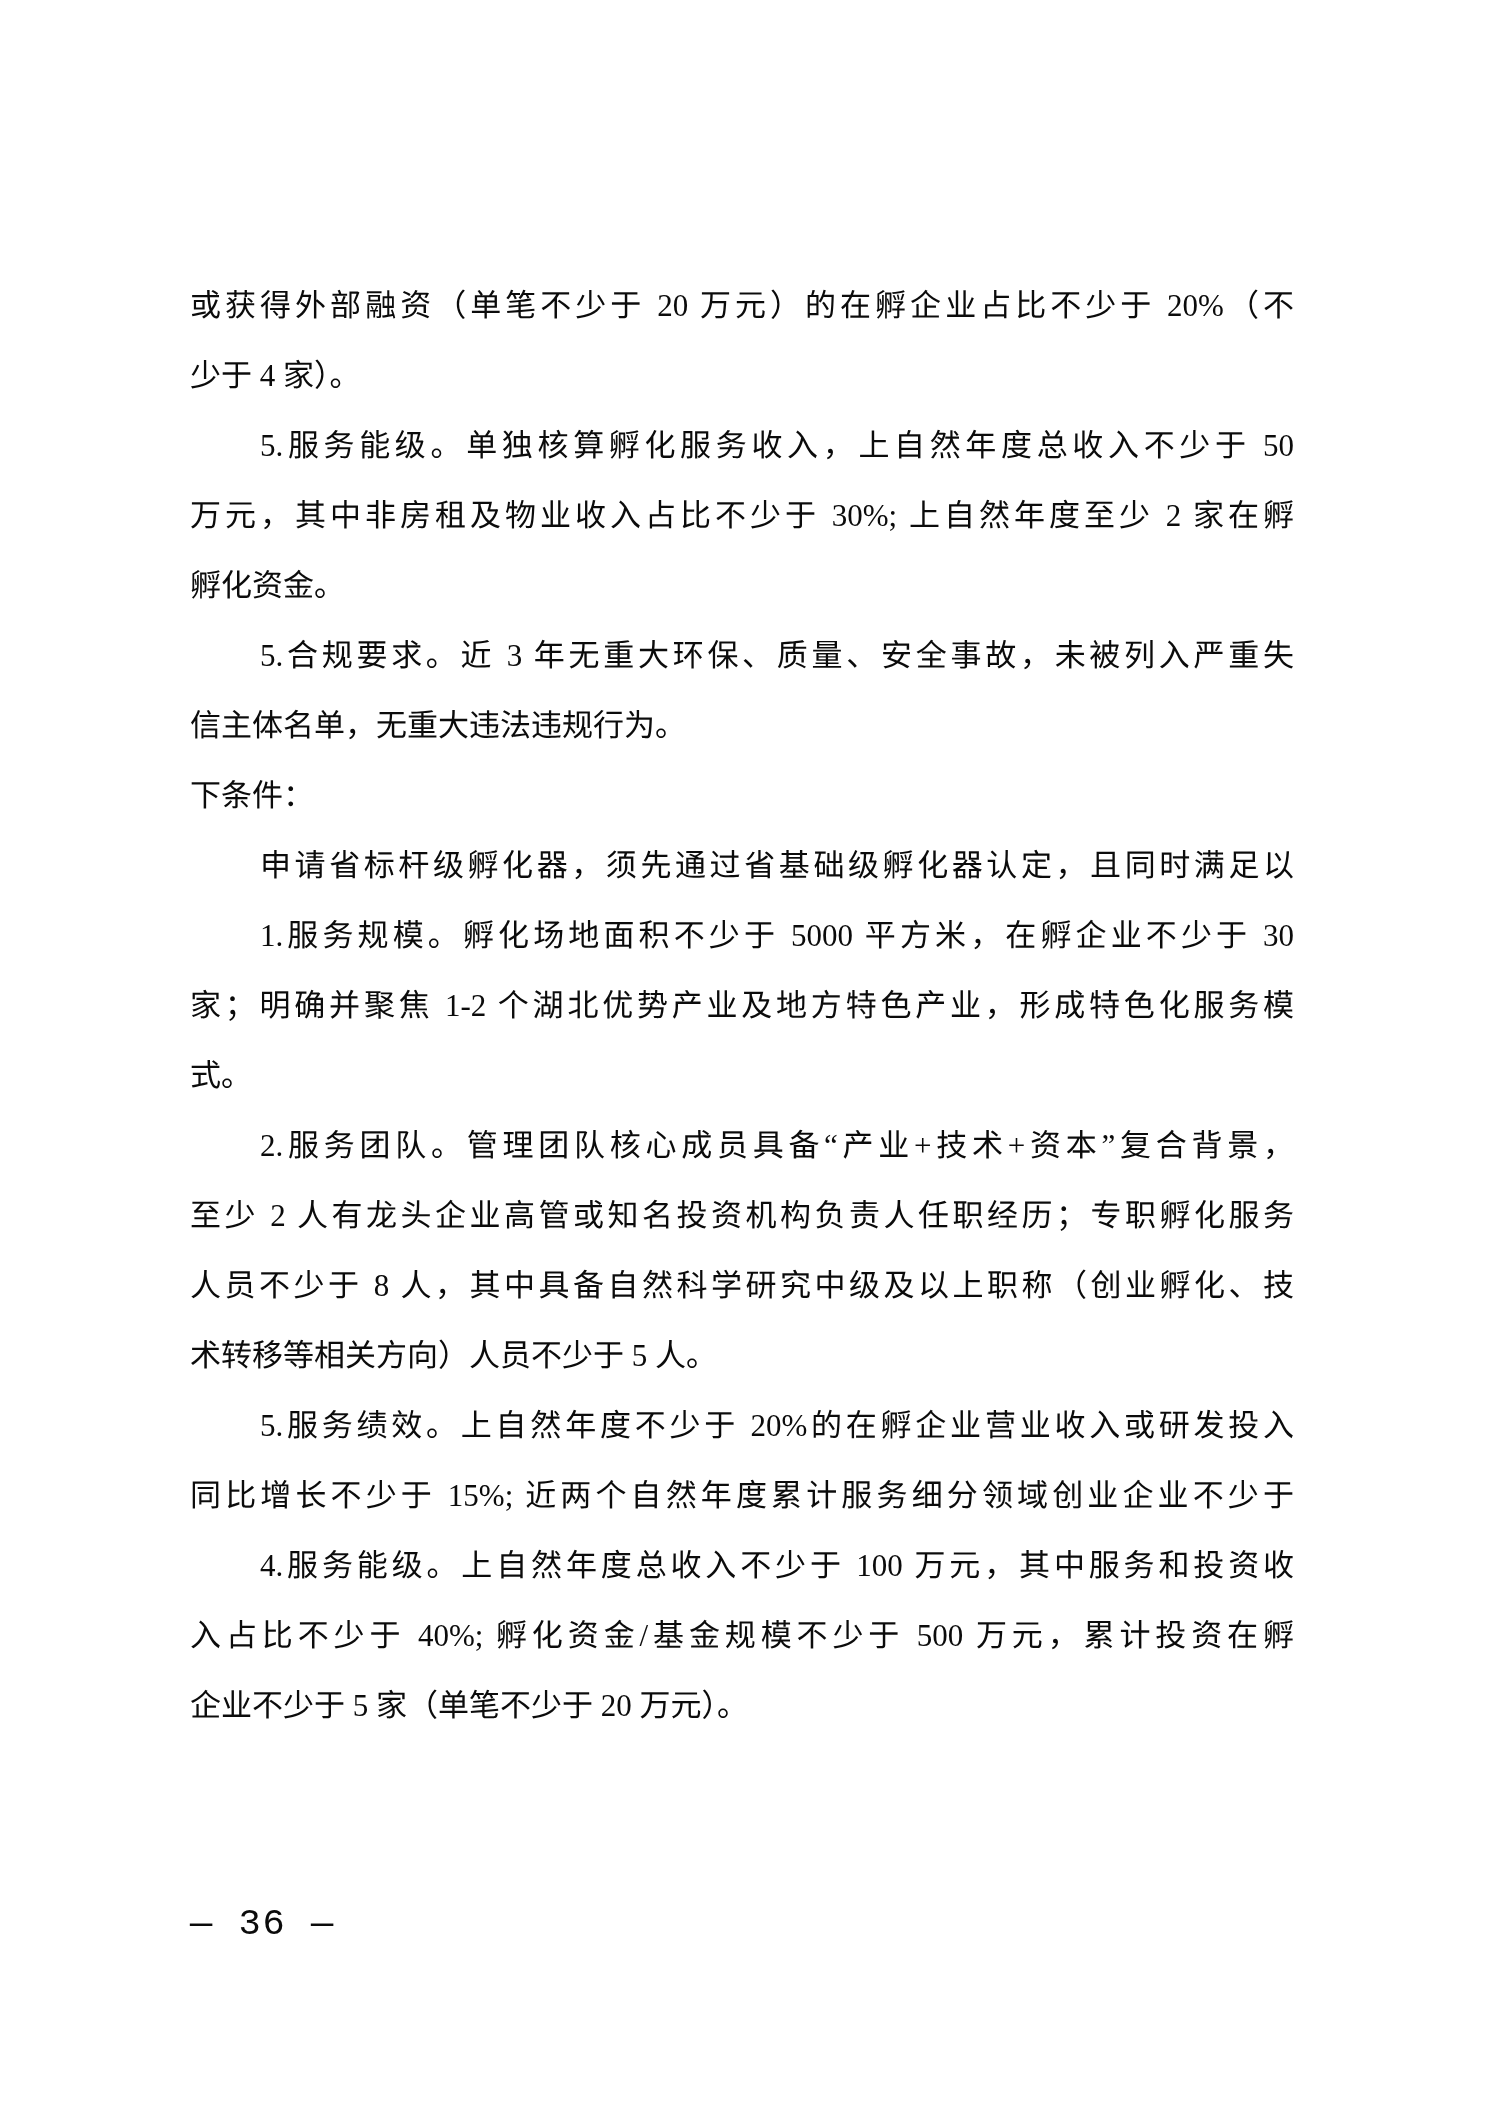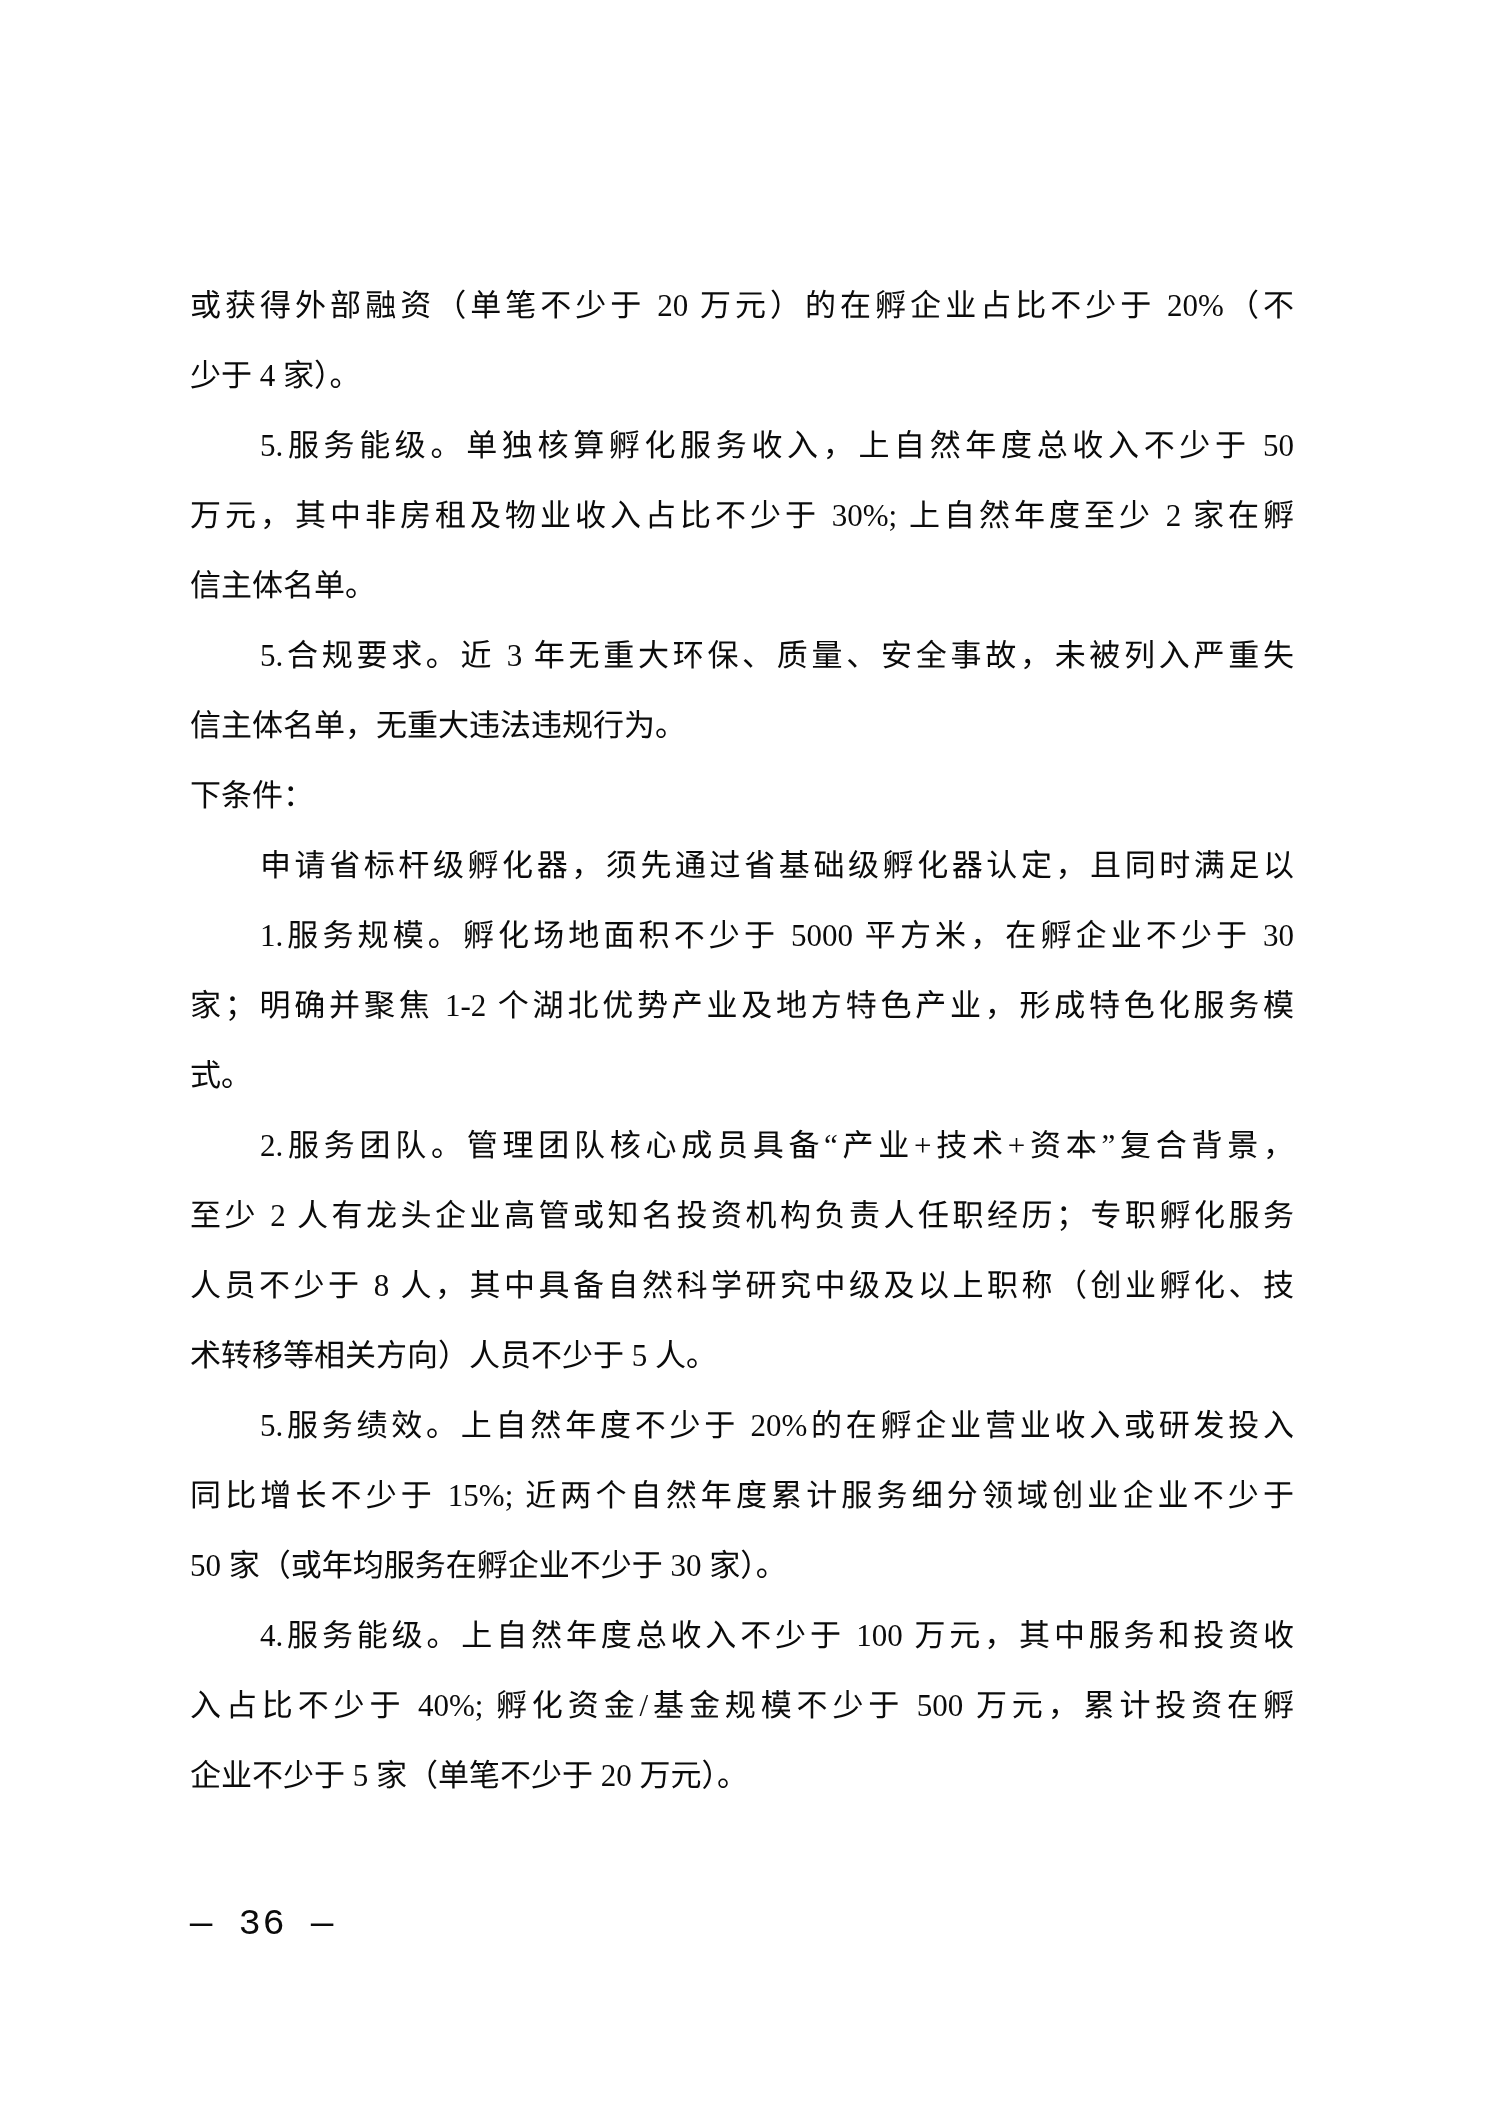--- a/index.html
+++ b/index.html
@@ -50,34 +50,33 @@
 </style>
 </head>
 <body>
 
 <div class="page">
   <div class="body-text">
     <div class="line j">或获得外部融资（单笔不少于 20 万元）的在孵企业占比不少于 20%（不</div>
     <div class="line end">少于 4 家）。</div>
     <div class="line j indent">5.服务能级。单独核算孵化服务收入，上自然年度总收入不少于 50</div>
     <div class="line j">万元，其中非房租及物业收入占比不少于 30%; 上自然年度至少 2 家在孵</div>
-    <div class="line end">信主体名单。</div>
+    <div class="line end">孵化资金。</div>
     <div class="line j indent">5.合规要求。近 3 年无重大环保、质量、安全事故，未被列入严重失</div>
     <div class="line end">信主体名单，无重大违法违规行为。</div>
     <div class="line end">下条件：</div>
     <div class="line j indent">申请省标杆级孵化器，须先通过省基础级孵化器认定，且同时满足以</div>
     <div class="line j indent">1.服务规模。孵化场地面积不少于 5000 平方米，在孵企业不少于 30</div>
     <div class="line j">家；明确并聚焦 1-2 个湖北优势产业及地方特色产业，形成特色化服务模</div>
     <div class="line end">式。</div>
     <div class="line j indent">2.服务团队。管理团队核心成员具备“产业+技术+资本”复合背景，</div>
     <div class="line j">至少 2 人有龙头企业高管或知名投资机构负责人任职经历；专职孵化服务</div>
     <div class="line j">人员不少于 8 人，其中具备自然科学研究中级及以上职称（创业孵化、技</div>
     <div class="line end">术转移等相关方向）人员不少于 5 人。</div>
     <div class="line j indent">5.服务绩效。上自然年度不少于 20%的在孵企业营业收入或研发投入</div>
     <div class="line j">同比增长不少于 15%; 近两个自然年度累计服务细分领域创业企业不少于</div>
-    <div class="line end">50 家（或年均服务在孵企业不少于 30 家）。</div>
     <div class="line j indent">4.服务能级。上自然年度总收入不少于 100 万元，其中服务和投资收</div>
     <div class="line j">入占比不少于 40%; 孵化资金/基金规模不少于 500 万元，累计投资在孵</div>
     <div class="line end">企业不少于 5 家（单笔不少于 20 万元）。</div>
   </div>
 
   <div class="footer">— 36 —</div>
 </div>
 
 </body></html>

